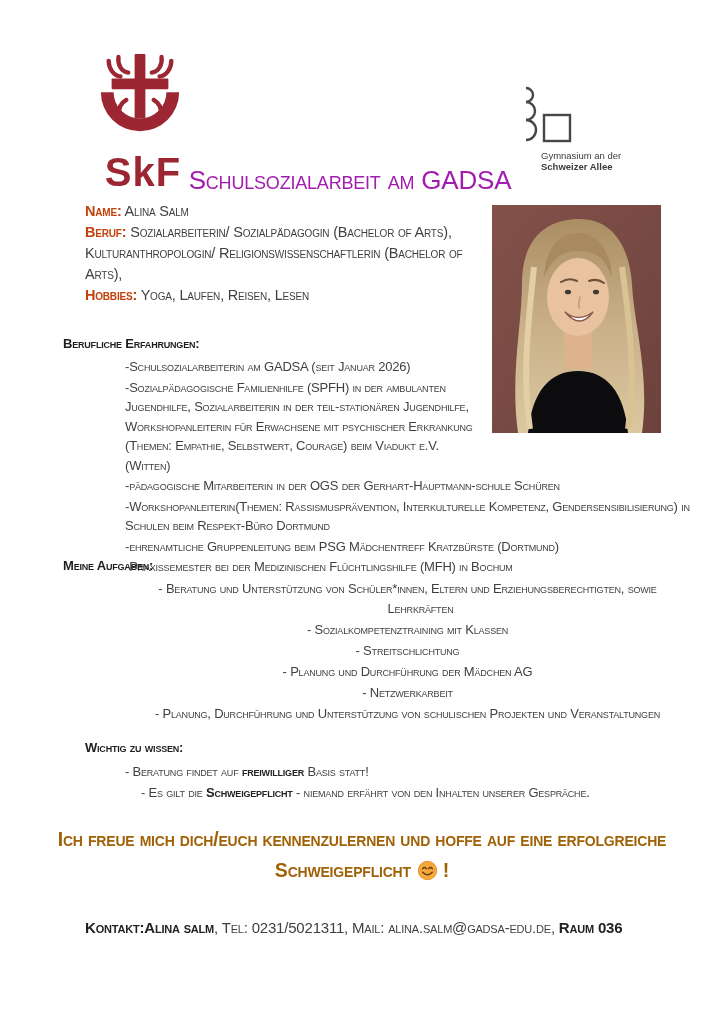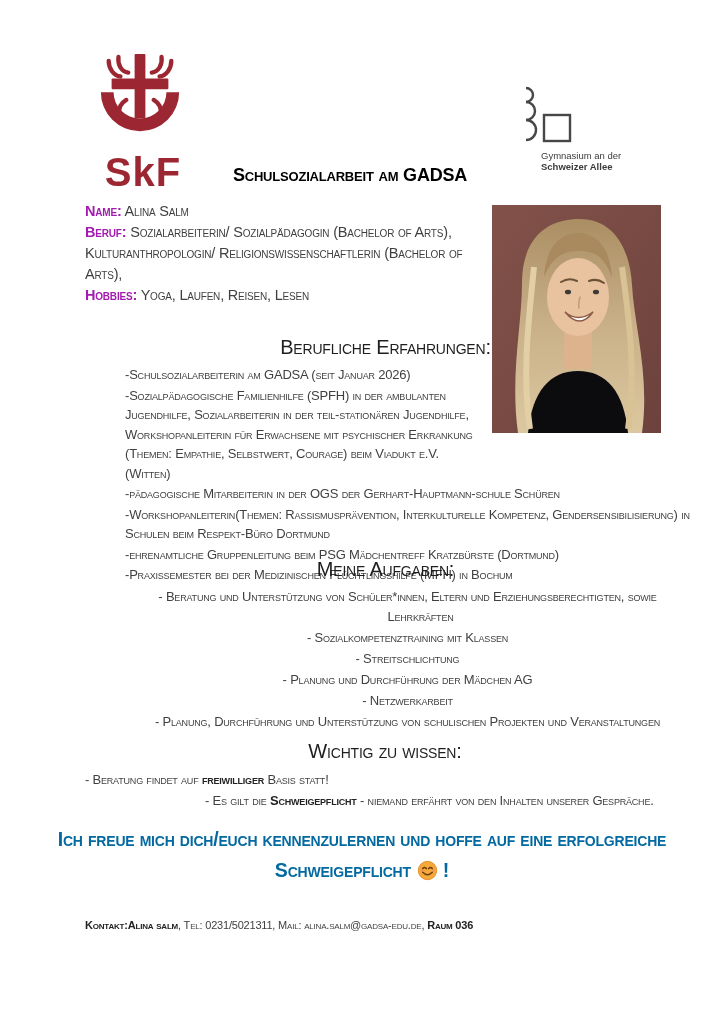--- a/index.html
+++ b/index.html
@@ -1,58 +1,58 @@
 <!DOCTYPE html>
 <html><head>
 <meta charset="utf-8">
 <style>
   html,body{margin:0;padding:0;background:#ffffff;}
   .page{
     position:relative;width:724px;height:1024px;background:#ffffff;overflow:hidden;
     font-family:"Liberation Sans",sans-serif;color:#3f3f3f;
   }
   .sc{font-variant:small-caps;letter-spacing:-0.2px;}
-  .lbl{font-weight:bold;color:#a21caf;margin-top:8px;}
+  .lbl{font-weight:bold;color:#c2410c;margin-top:8px;}
   
   .skf{position:absolute;left:80px;top:52px;width:120px;text-align:center;}
   .skf-text{font-weight:bold;font-size:40px;letter-spacing:1px;margin-top:2px;margin-left:6px;}
   .school{position:absolute;left:512px;top:86px;width:130px;}
   .school-text{margin-left:29px;margin-top:2px;font-size:9.5px;line-height:11px;color:#3c3c3c;}
   .school-text .l2{font-weight:bold;}
   
   .title{
     position:absolute;left:110px;top:165px;width:480px;text-align:center;
-    font-size:18px;font-weight:bold;color:#000000;
+    font-size:26px;font-weight:normal;color:#a21caf;
   }
   
   .photo{position:absolute;left:492px;top:205px;width:169px;height:228px;}
   
   .profile{position:absolute;left:85px;top:201px;width:402px;font-size:14.5px;line-height:21px;}
   
   .sec-exp{position:absolute;left:63px;top:336px;width:645px;}
   .sec-tasks{position:absolute;left:63px;top:558px;width:645px;}
   .sec-important{position:absolute;left:85px;top:740px;width:600px;}
-  .sec-h{font-size:20px;font-weight:normal;color:#1e1e1e;margin-bottom:6px;text-align:center;}
+  .sec-h{font-size:13px;font-weight:bold;color:#1e1e1e;margin-bottom:6px;}
   .bullets-narrow{margin-left:62px;width:362px;font-size:13px;line-height:19.5px;}
   .bullets-wide{margin-left:62px;width:578px;font-size:13px;line-height:19.5px;}
   .bullets-narrow>div,.bullets-wide>div{margin-bottom:1px;}
   .tasks-items{margin-left:62px;width:565px;font-size:13px;line-height:20px;}
   .tasks-items>div{margin-bottom:1px;text-align:center;}
   .cont{padding-left:26px;}
-  .imp-item1{font-size:13px;line-height:21px;}
-  .imp-item2{margin-left:120px;font-size:13px;line-height:21px;}
+  .imp-item1{margin-left:40px;font-size:13px;line-height:21px;}
+  .imp-item2{margin-left:56px;font-size:13px;line-height:21px;}
   .b{font-weight:bold;color:#222;}
   
   .closing{
     position:absolute;left:40px;top:824px;width:644px;text-align:center;
-    font-size:19.5px;font-weight:bold;color:#0369a1;line-height:31px;
+    font-size:19.5px;font-weight:bold;color:#a16207;line-height:31px;
   }
   .emoji{vertical-align:-4px;margin:0 5px 0 6px;}
   
-  .contact{position:absolute;left:85px;top:919px;font-size:11px;color:#3f3f3f;}
+  .contact{position:absolute;left:85px;top:919px;font-size:15px;color:#3f3f3f;}
 </style>
 </head>
 <body>
 
 <div class="page">
 
   <div class="skf">
     <svg width="98" height="92" viewBox="0 0 100 94">
       <g fill="#9c2733">
         <rect x="44.5" y="2" width="11" height="66" rx="1"></rect>

